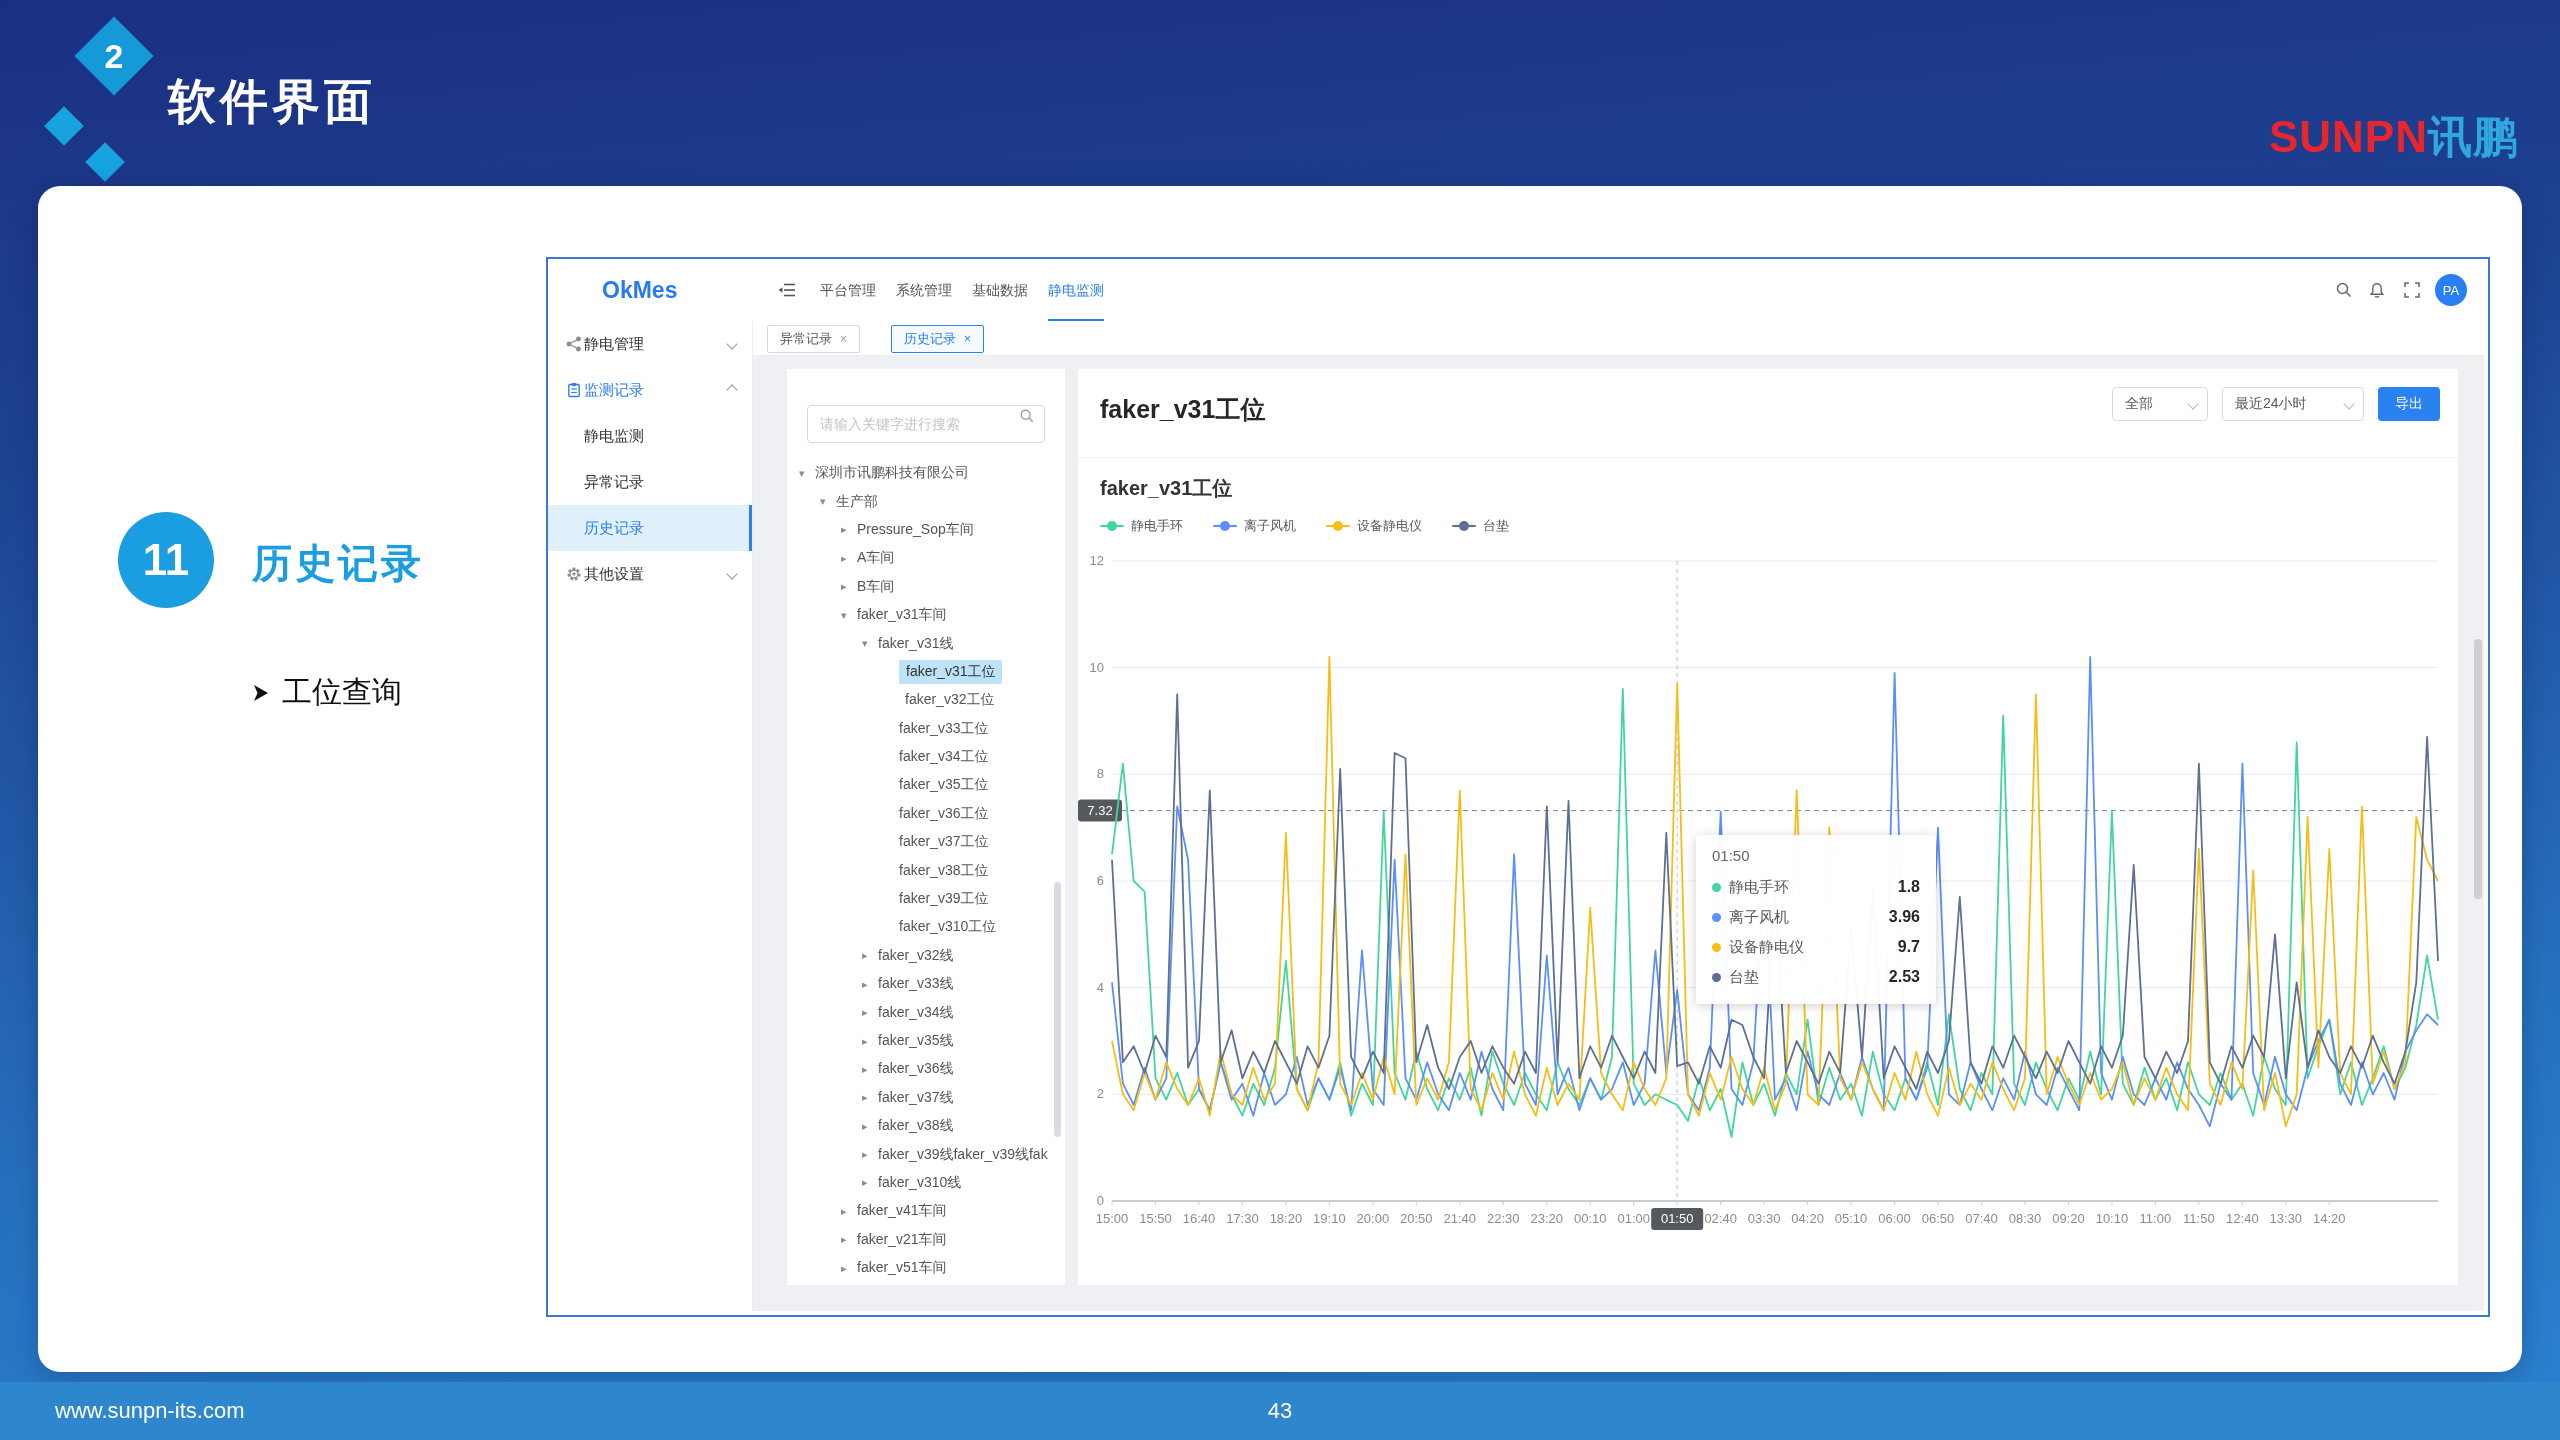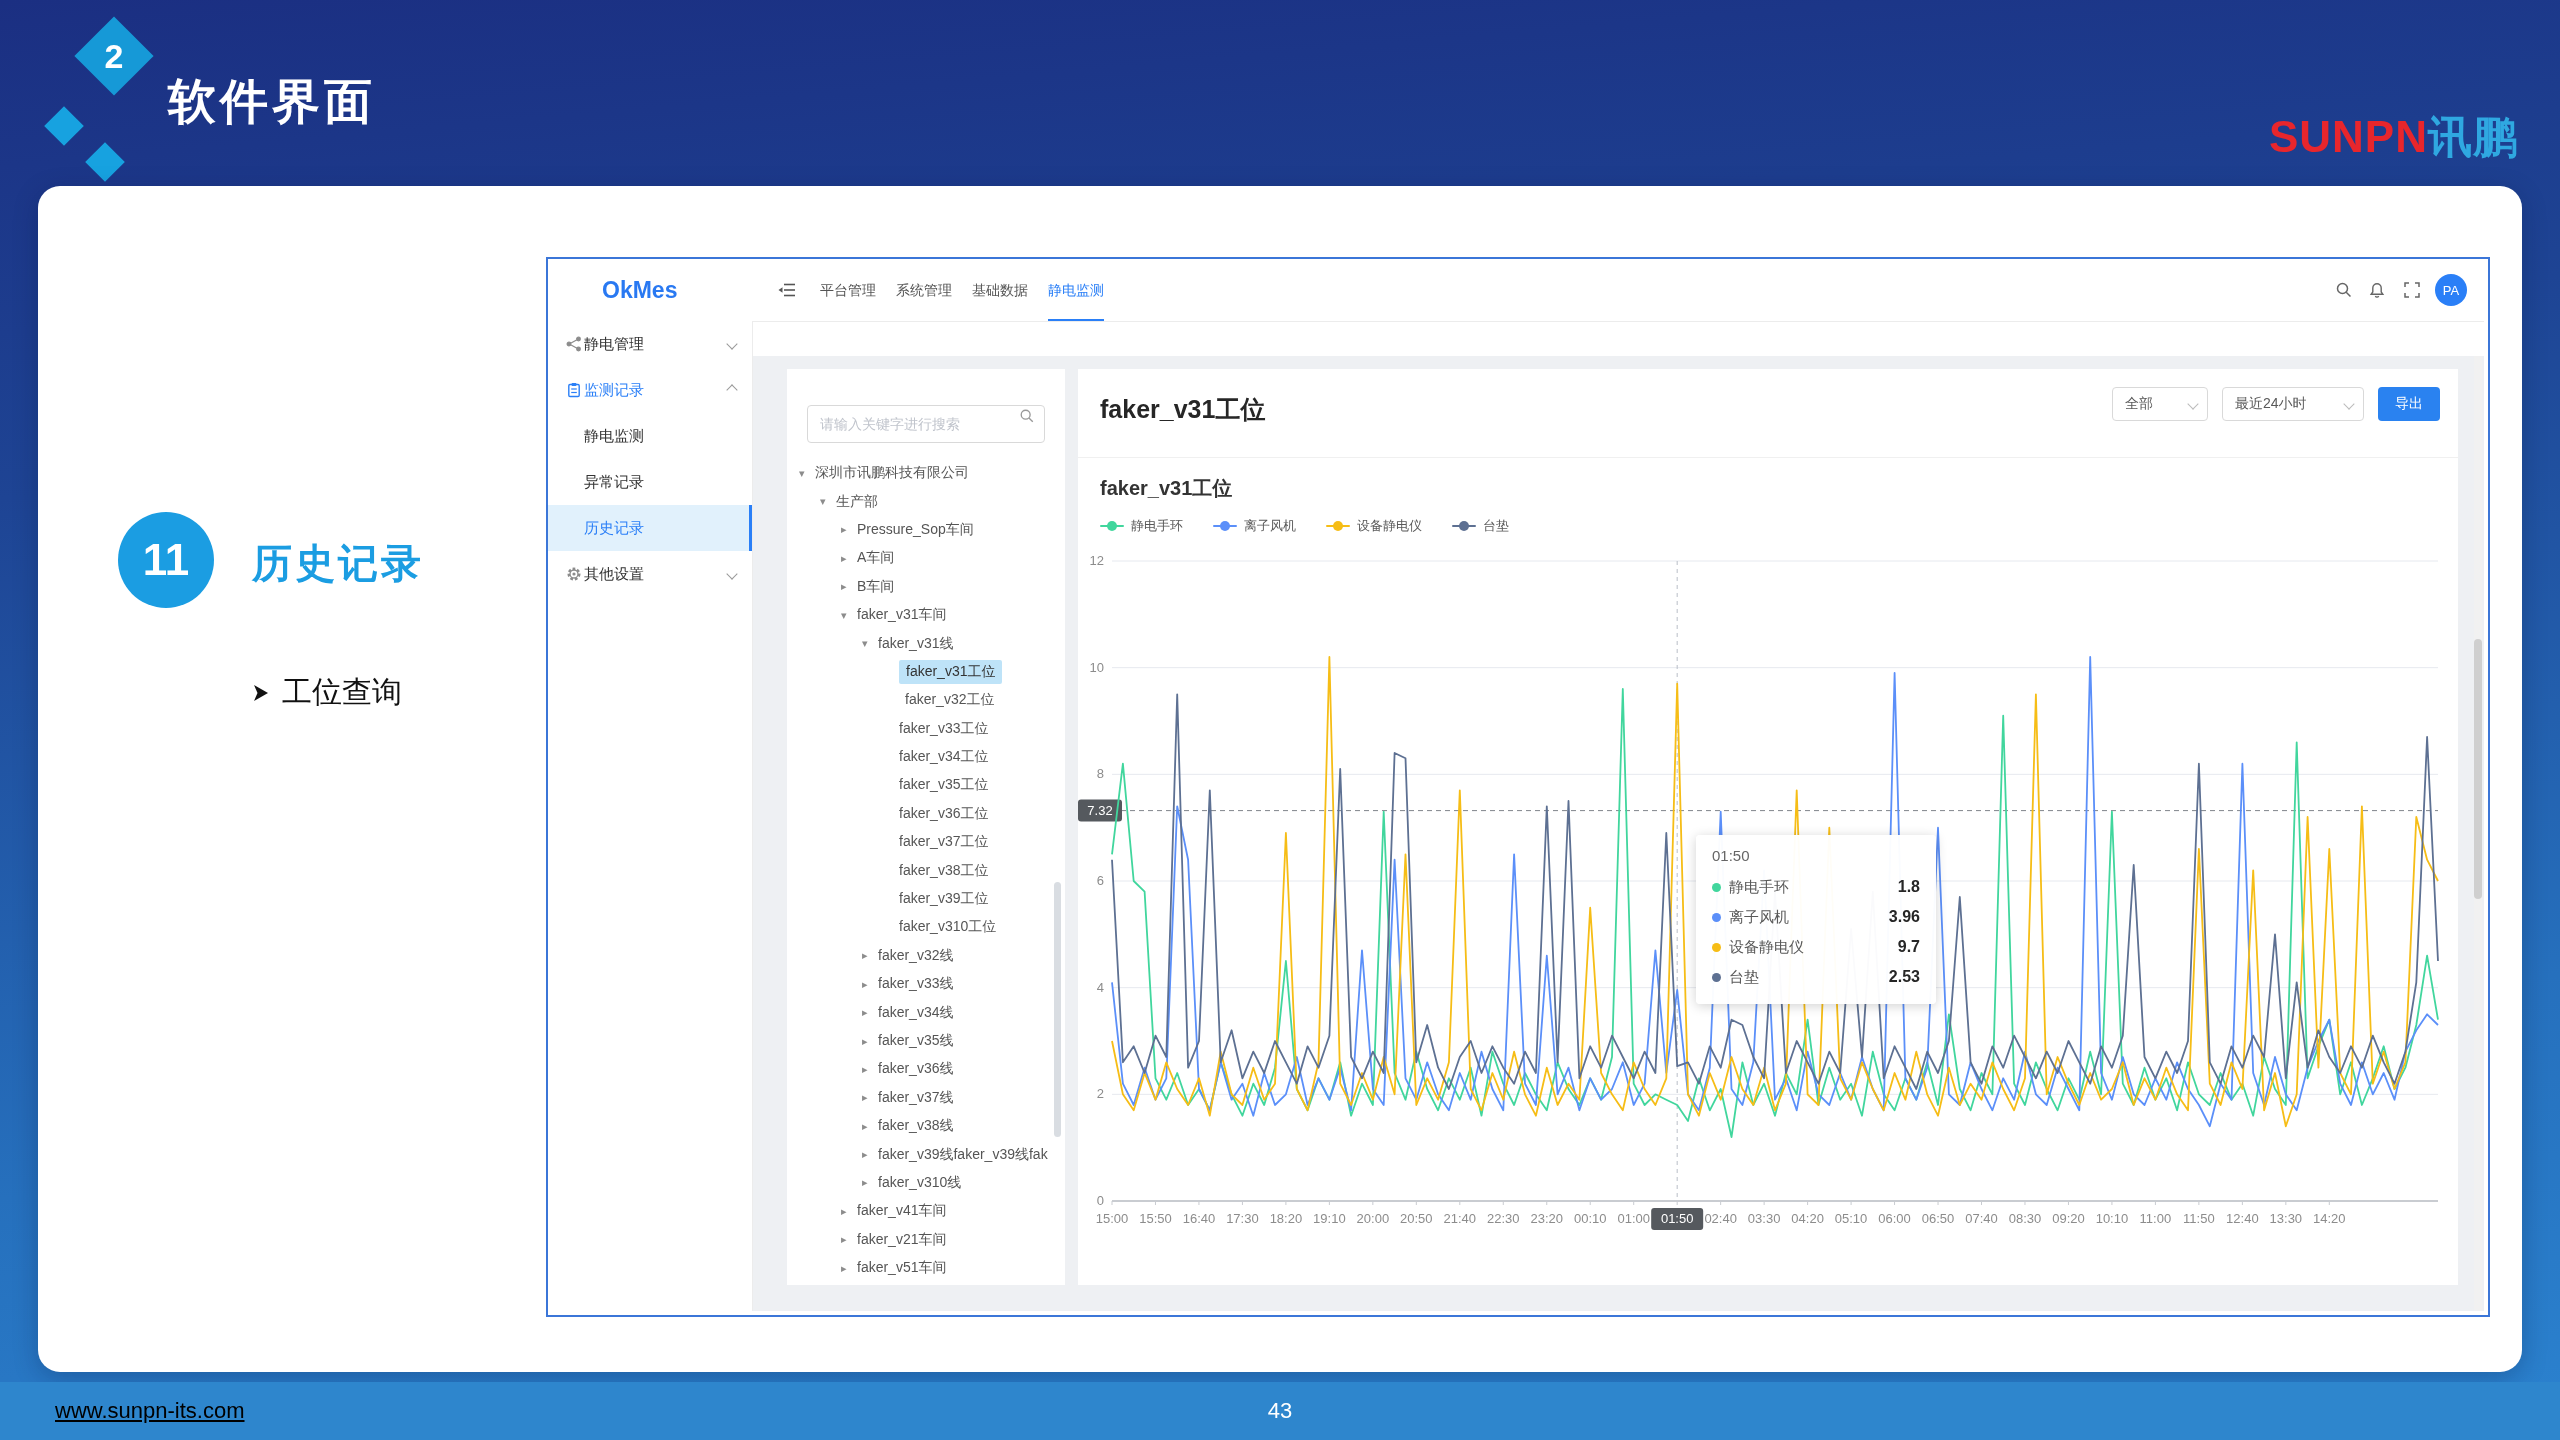--- a/index.html
+++ b/index.html
@@ -18,21 +18,21 @@
   .logo .lb{color:#2fa8e1;}
   
   .card{position:absolute;left:38px;top:186px;width:2484px;height:1186px;background:#fff;border-radius:22px;box-shadow:0 6px 24px rgba(0,20,60,.25);}
   .step-circle{position:absolute;left:118px;top:512px;width:96px;height:96px;border-radius:50%;background:#1b9de2;color:#fff;display:flex;align-items:center;justify-content:center;font-size:44px;font-weight:700;}
   .step-title{position:absolute;left:252px;top:536px;font-size:40px;font-weight:700;color:#1b9de2;letter-spacing:3px;}
   .bullet{position:absolute;left:252px;top:672px;display:flex;align-items:center;gap:12px;font-size:30px;color:#111;}
   .bullet svg{display:block;}
   .desc{position:absolute;left:100px;top:950px;width:390px;font-size:27px;line-height:38px;color:#111;letter-spacing:4.5px;}
   
   .footer{position:absolute;left:0;bottom:0;width:2560px;height:58px;background:#2e86cd;}
-  .footer .site{position:absolute;left:55px;top:16px;font-size:22px;color:#000000;text-decoration:underline;}
+  .footer .site{position:absolute;left:55px;top:16px;font-size:22px;color:#ffffff;}
   .footer .page{position:absolute;left:50%;transform:translateX(-50%);top:16px;font-size:22px;color:#fff;}
   .footer .slogan{position:absolute;right:40px;top:14px;font-size:25px;color:#fff;letter-spacing:1px;}
   
   .app{position:absolute;left:546px;top:257px;width:1940px;height:1056px;background:#fff;border:2px solid #3b76d8;font-size:14px;color:#333;}
   .app-header{position:absolute;left:0;top:0;width:1936px;height:62px;background:#fff;border-bottom:1px solid #ececec;}
   .brand{position:absolute;left:54px;top:18px;font-size:23px;font-weight:700;color:#2979f2;}
   .fold-icon{position:absolute;left:230px;top:22px;}
   .top-nav{position:absolute;left:272px;top:0;height:62px;display:flex;gap:20px;}
   .nav-item{position:relative;height:62px;line-height:62px;font-size:14px;color:#555;cursor:pointer;}
   .nav-item.active{color:#2a7ff7;}
@@ -204,20 +204,24 @@
           <span class="sb-icon"><svg width="16" height="16" viewBox="0 0 16 16">
               <circle cx="8" cy="8" r="5.2" fill="none" stroke="#8c8c8c" stroke-width="2.6" stroke-dasharray="2.6 1.9"></circle>
               <circle cx="8" cy="8" r="4" fill="none" stroke="#8c8c8c" stroke-width="1.3"></circle>
               <circle cx="8" cy="8" r="1.6" fill="#8c8c8c"></circle>
             </svg></span>
           <span class="sb-label">其他设置</span>
           <span class="chev"></span>
         </div>
       </div>
 
+    <div class="tabbar" id="tabbar">
+        <div class="tab" style="left: 14px;"><span>异常记录</span><span class="x">×</span></div>
+        <div class="tab active" style="left: 138px;"><span>历史记录</span><span class="x">×</span></div>
+      </div>
 
     <div class="content"></div>
 
     <div class="tree-panel">
       <input class="tree-search" placeholder="请输入关键字进行搜索" style="">
       <span class="tree-mag">
         <svg width="16" height="16" viewBox="0 0 18 18">
             <circle cx="7.5" cy="7.5" r="5" fill="none" stroke="#999" stroke-width="1.5"></circle>
             <line x1="11.2" y1="11.2" x2="15.5" y2="15.5" stroke="#999" stroke-width="1.5"></line>
           </svg>

